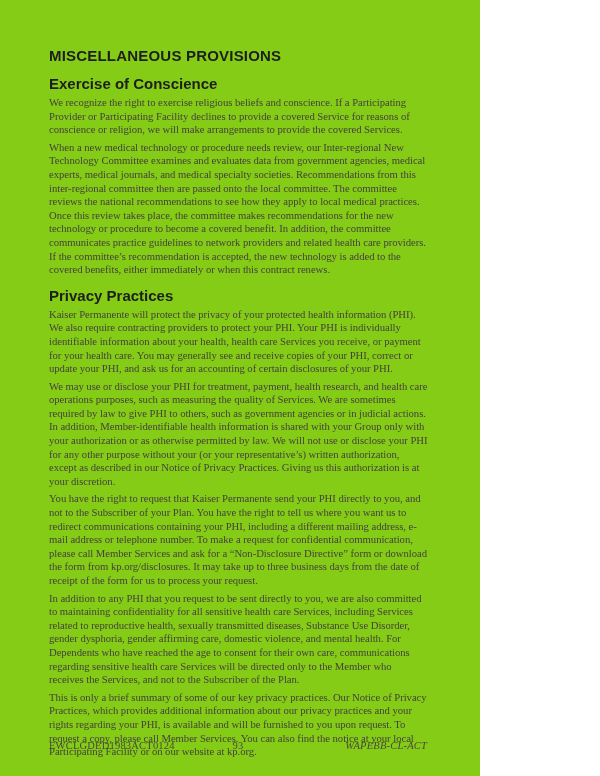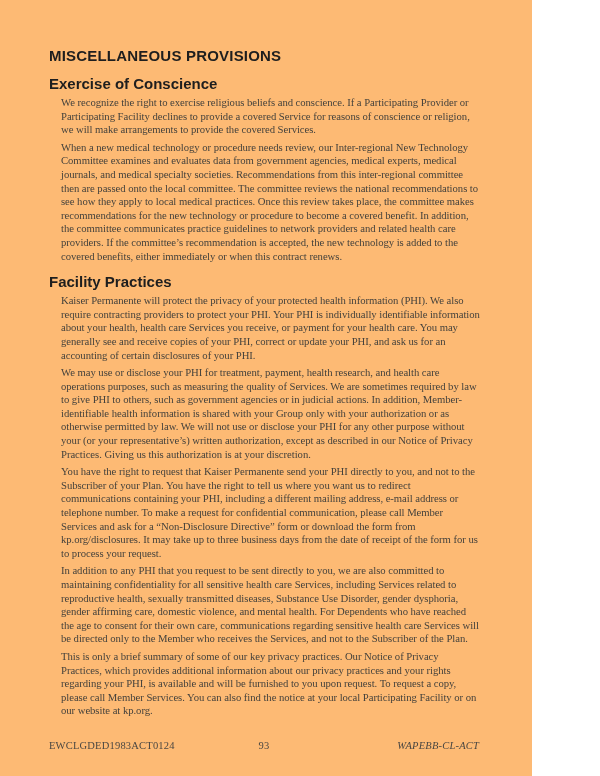--- a/index.html
+++ b/index.html
@@ -3,23 +3,23 @@
 <meta charset="utf-8">
 <title>Document</title>
 <style>
   html, body {
     margin: 0;
     padding: 0;
     background: #ffffff;
   }
   .page {
     position: relative;
-    width: 532px;
+    width: 480px;
     height: 776px;
-    background: #fdba74;
+    background: #84cc16;
     box-sizing: border-box;
     padding: 47px 52px 16px 49px;
     overflow: hidden;
   }
   h1.doc-title {
     font-family: "Liberation Sans", sans-serif;
     font-weight: bold;
     font-size: 15px;
     line-height: 17px;
     letter-spacing: 0.2px;
@@ -33,21 +33,21 @@
     line-height: 15px;
     color: #1e1e1e;
     margin: 11px 0 5px 0;
   }
   p.body-par {
     font-family: "Liberation Serif", serif;
     font-size: 10.7px;
     line-height: 13.6px;
     letter-spacing: -0.05px;
     color: #45423c;
-    margin: 0 0 4px 12px;
+    margin: 0 0 4px 0;
     text-align: left;
   }
   p.body-par .it { }
   p.body-par .b  { font-weight: normal; }
   .footer {
     position: absolute;
     left: 49px;
     right: 53px;
     top: 740px;
     display: grid;
@@ -64,21 +64,21 @@
 </head>
 <body>
 
 <div class="page">
   <h1 class="doc-title">MISCELLANEOUS PROVISIONS</h1>
 
   <div id="sections">
       <h2 class="section-heading">Exercise of Conscience</h2>
       <p class="body-par"><span>We recognize the right to exercise religious beliefs and conscience. If a Participating Provider or Participating Facility declines to provide a covered Service for reasons of conscience or religion, we will make arrangements to provide the covered Services.</span></p>
       <p class="body-par"><span>When a new medical technology or procedure needs review, our Inter-regional New Technology Committee examines and evaluates data from government agencies, medical experts, medical journals, and medical specialty societies. Recommendations from this inter-regional committee then are passed onto the local committee. The committee reviews the national recommendations to see how they apply to local medical practices. Once this review takes place, the committee makes recommendations for the new technology or procedure to become a covered benefit. In addition, the committee communicates practice guidelines to network providers and related health care providers. If the committee’s recommendation is accepted, the new technology is added to the covered benefits, either immediately or when this contract renews.</span></p>
-      <h2 class="section-heading">Facility Practices</h2>
+      <h2 class="section-heading">Privacy Practices</h2>
       <p class="body-par"><span>Kaiser Permanente will protect the privacy of your protected health information (PHI). We also require contracting providers to protect your PHI. Your PHI is individually identifiable information about your health, health care Services you receive, or payment for your health care. You may generally see and receive copies of your PHI, correct or update your PHI, and ask us for an accounting of certain disclosures of your PHI.</span></p>
       <p class="body-par"><span>We may use or disclose your PHI for treatment, payment, health research, and health care operations purposes, such as measuring the quality of Services. We are sometimes required by law to give PHI to others, such as government agencies or in judicial actions. In addition, Member-identifiable health information is shared with your Group only with your authorization or as otherwise permitted by law. We will not use or disclose your PHI for any other purpose without your (or your representative’s) written authorization, except as described in our </span><span class="it">Notice of Privacy Practices</span><span>. Giving us this authorization is at your discretion.</span></p>
       <p class="body-par"><span>You have the right to request that Kaiser Permanente send your PHI directly to you, and not to the Subscriber of your Plan. You have the right to tell us where you want us to redirect communications containing your PHI, including a different mailing address, e-mail address or telephone number. To make a request for confidential communication, please call Member Services and ask for a “Non-Disclosure Directive” form or download the form from </span><span class="b">kp.org/disclosures</span><span>. It may take up to three business days from the date of receipt of the form for us to process your request.</span></p>
       <p class="body-par"><span>In addition to any PHI that you request to be sent directly to you, we are also committed to maintaining confidentiality for all sensitive health care Services, including Services related to reproductive health, sexually transmitted diseases, Substance Use Disorder, gender dysphoria, gender affirming care, domestic violence, and mental health. For Dependents who have reached the age to consent for their own care, communications regarding sensitive health care Services will be directed only to the Member who receives the Services, and not to the Subscriber of the Plan.</span></p>
       <p class="body-par"><span>This is only a brief summary of some of our key privacy practices. Our </span><span class="it">Notice of Privacy Practices</span><span>, which provides additional information about our privacy practices and your rights regarding your PHI, is available and will be furnished to you upon request. To request a copy, please call Member Services. You can also find the notice at your local Participating Facility or on our website at </span><span class="b">kp.org.</span></p>
     </div>
 
   <div class="footer">
     <span class="f-left">EWCLGDED1983ACT0124</span>
     <span class="f-center">93</span>

